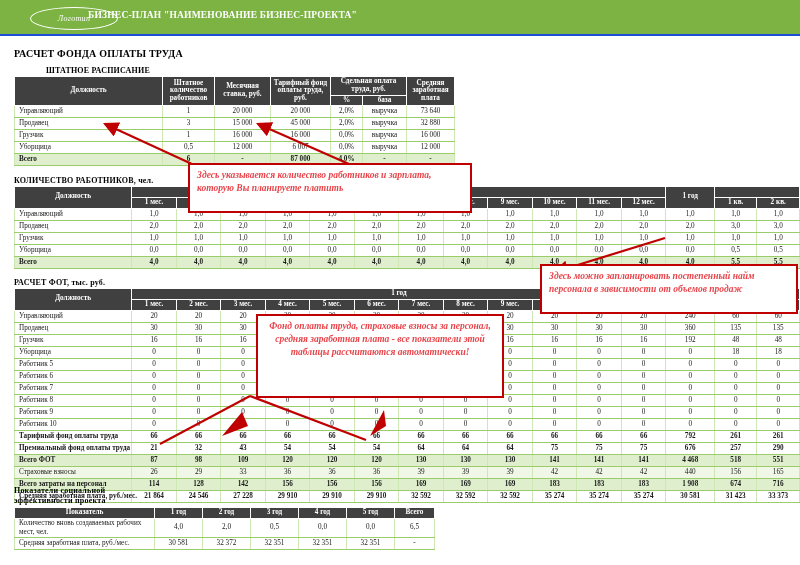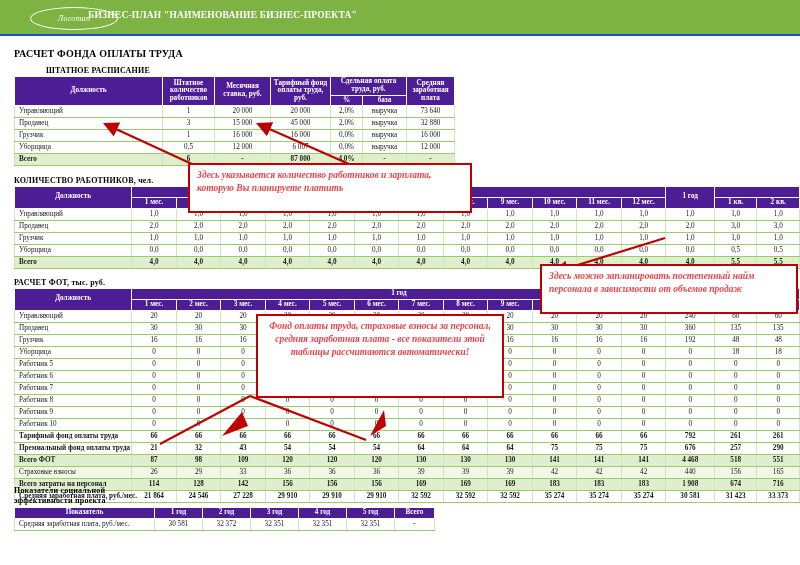--- a/index.html
+++ b/index.html
@@ -31,21 +31,21 @@
   .sec-title{
     position:absolute;font-weight:bold;font-size:10px;letter-spacing:.2px;
     white-space:nowrap;color:#000;
   }
   .sec-title.small{font-size:8px;}
   .sec-underline{border-bottom:1px solid #000;padding-bottom:1px;}
   
   table{border-collapse:collapse;font-size:7.2px;}
   .tbl{position:absolute;table-layout:fixed;}
   .tbl th{
-    background:#4c1d95;color:#ffffff;font-weight:bold;
+    background:#404040;color:#ffffff;font-weight:bold;
     border:1px solid #ffffff;
     text-align:center;vertical-align:middle;
     padding:1px 1px;line-height:1.08;
   }
   .tbl td{
     border-bottom:1px solid #9ACD6A;
     border-left:1px solid #cfe6b5;border-right:1px solid #cfe6b5;
     text-align:center;vertical-align:middle;
     padding:0 2px;height:11px;line-height:11px;
     background:#ffffff;
@@ -645,20 +645,29 @@
         <th>1 год</th>
         <th>2 год</th>
         <th>3 год</th>
         <th>4 год</th>
         <th>5 год</th>
         <th>Всего</th>
       </tr>
     </thead>
   <tbody>
       <tr>
+        <td class="lbl" style="white-space: normal; line-height: 9px;">Количество вновь создаваемых рабочих мест, чел.</td>
+        <td>4,0</td>
+        <td>2,0</td>
+        <td>0,5</td>
+        <td>0,0</td>
+        <td>0,0</td>
+        <td>6,5</td>
+      </tr>
+      <tr>
         <td class="lbl" style="white-space: normal; line-height: 9px;">Средняя заработная плата, руб./мес.</td>
         <td>30 581</td>
         <td>32 372</td>
         <td>32 351</td>
         <td>32 351</td>
         <td>32 351</td>
         <td>-</td>
       </tr>
     </tbody>
 </table>

